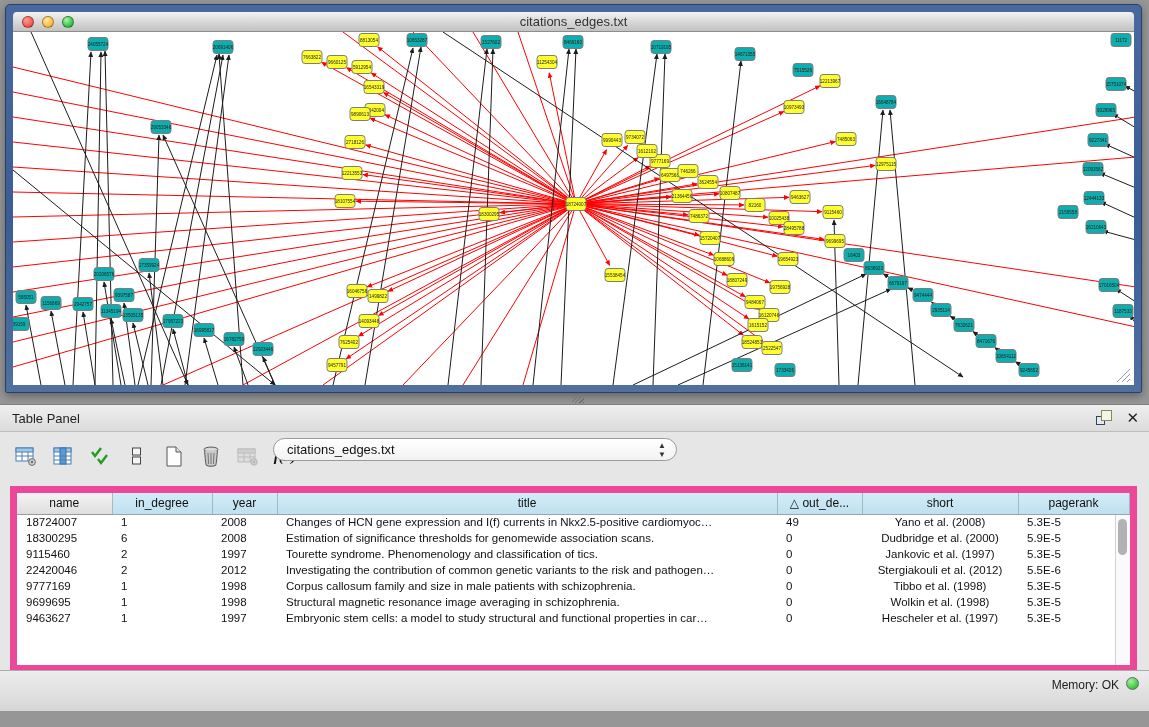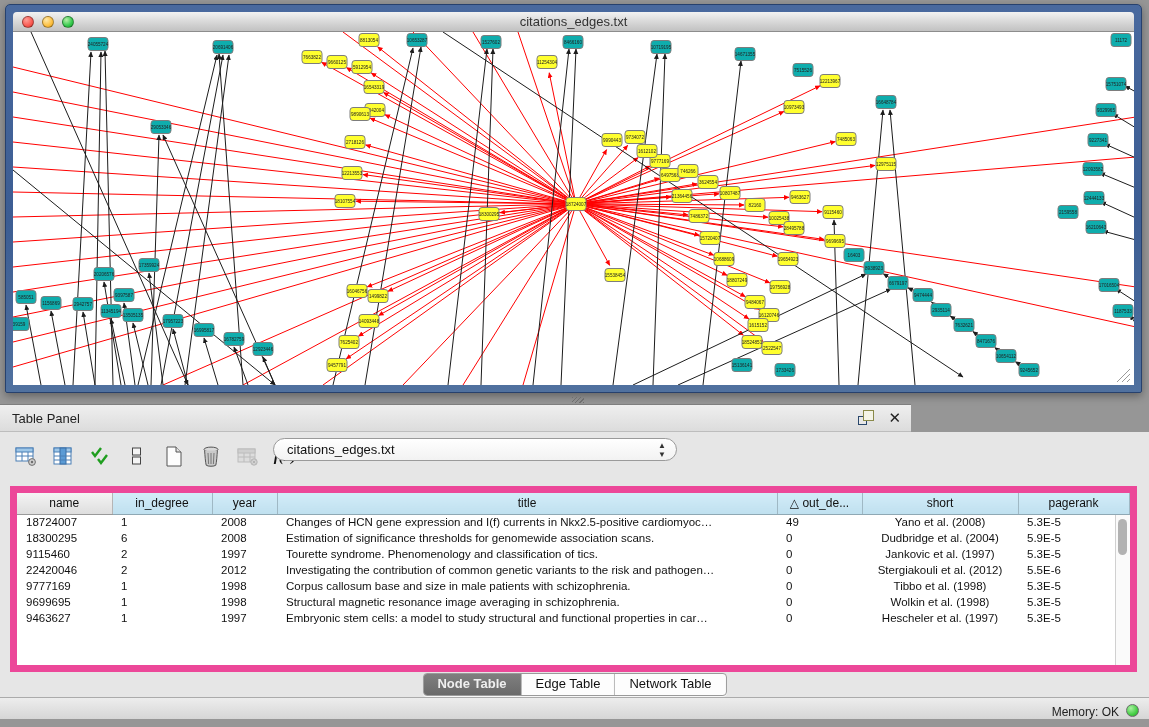--- a/index.html
+++ b/index.html
@@ -28,21 +28,21 @@
   }
   .lights{position:absolute;left:9px;top:4px;display:flex;gap:8px;}
   .light{width:12px;height:12px;border-radius:50%;box-sizing:border-box;border:1px solid rgba(0,0,0,.35);}
   .light.red{background:radial-gradient(circle at 35% 30%,#ff9d96,#f95a52 60%,#d8362e);}
   .light.yellow{background:radial-gradient(circle at 35% 30%,#ffe9a8,#fdbf40 60%,#e0a020);}
   .light.green{background:radial-gradient(circle at 35% 30%,#b6f0a8,#35c94d 60%,#1fa432);}
   .canvas-wrap{position:relative;height:353px;background:#ffffff;overflow:hidden;}
   .canvas-wrap svg{position:absolute;left:0;top:0;}
   
   .panel-header{
-    position:absolute;left:0;top:404px;width:911px;height:28px;box-sizing:border-box;
+    position:absolute;left:0;top:404px;width:1149px;height:28px;box-sizing:border-box;
     background:linear-gradient(180deg,#efefef,#dcdcdc);
     border-top:1px solid #7f7f7f;border-bottom:1px solid #bdbdbd;
   }
   .panel-header .panel-title{position:absolute;left:12px;top:6px;font-size:13px;color:#222;}
   .panel-header .hdr-icons{position:absolute;right:10px;top:5px;display:flex;gap:14px;align-items:center;}
   .float-ic{width:16px;height:15px;position:relative;display:inline-block;}
   .float-ic .sq1{position:absolute;left:0;bottom:0;width:7px;height:7px;border:1px solid #29476b;background:#e8e8e8;}
   .float-ic .sq2{position:absolute;right:0;top:0;width:9px;height:9px;border:1px solid #8a8a4a;background:#f4f4e8;}
   .close-x{font-size:15px;font-weight:bold;color:#222;line-height:15px;cursor:default;}
   
@@ -83,21 +83,21 @@
     background:#fdfdfd;box-shadow:0 1px 0 rgba(255,255,255,.7);
   }
   .tab{
     padding:0 14px;font-size:13px;color:#111;line-height:20px;cursor:default;
     border-right:1px solid #b9b9b9;
   }
   .tab:last-child{border-right:none;}
   .tab.active{background:linear-gradient(180deg,#7f7f7f,#6a6a6a);color:#efefef;font-weight:bold;}
   
   .statusbar{
-    position:absolute;left:0;bottom:8px;width:1149px;height:22px;box-sizing:border-box;
+    position:absolute;left:0;bottom:16px;width:1149px;height:41px;box-sizing:border-box;
     background:linear-gradient(180deg,#ededed,#d6d6d6);border-top:1px solid #ababab;
   }
   .statusbar .mem{position:absolute;right:30px;top:7px;font-size:12px;color:#222;}
   .statusbar .dot{
     position:absolute;right:10px;top:6px;width:13px;height:13px;border-radius:50%;
     background:radial-gradient(circle at 35% 30%,#a8f0a0,#46cf46 60%,#2a9e2a);
     border:1px solid #6a6a6a;box-sizing:border-box;
   }
   .splitter-grip{
     position:absolute;left:572px;top:397px;width:12px;height:6px;
@@ -752,21 +752,21 @@
             <td>49</td>
             <td class="center">Yano et al. (2008)</td>
             <td>5.3E-5</td>
           </tr>
           <tr>
             <td>18300295</td>
             <td>6</td>
             <td>2008</td>
             <td>Estimation of significance thresholds for genomewide association scans.</td>
             <td>0</td>
-            <td class="center">Dudbridge et al. (2004)</td>
+            <td class="center">Dudbridge et al. (2000)</td>
             <td>5.9E-5</td>
           </tr>
           <tr>
             <td>9115460</td>
             <td>2</td>
             <td>1997</td>
             <td>Tourette syndrome. Phenomenology and classification of tics.</td>
             <td>0</td>
             <td class="center">Jankovic et al. (1997)</td>
             <td>5.3E-5</td>
@@ -777,21 +777,21 @@
             <td>2012</td>
             <td>Investigating the contribution of common genetic variants to the risk and pathogen…</td>
             <td>0</td>
             <td class="center">Stergiakouli et al. (2012)</td>
             <td>5.5E-6</td>
           </tr>
           <tr>
             <td>9777169</td>
             <td>1</td>
             <td>1998</td>
-            <td>Corpus callosum base and size in male patients with schizophrenia.</td>
+            <td>Corpus callosum family and size in male patients with schizophrenia.</td>
             <td>0</td>
             <td class="center">Tibbo et al. (1998)</td>
             <td>5.3E-5</td>
           </tr>
           <tr>
             <td>9699695</td>
             <td>1</td>
             <td>1998</td>
             <td>Structural magnetic resonance image averaging in schizophrenia.</td>
             <td>0</td>

